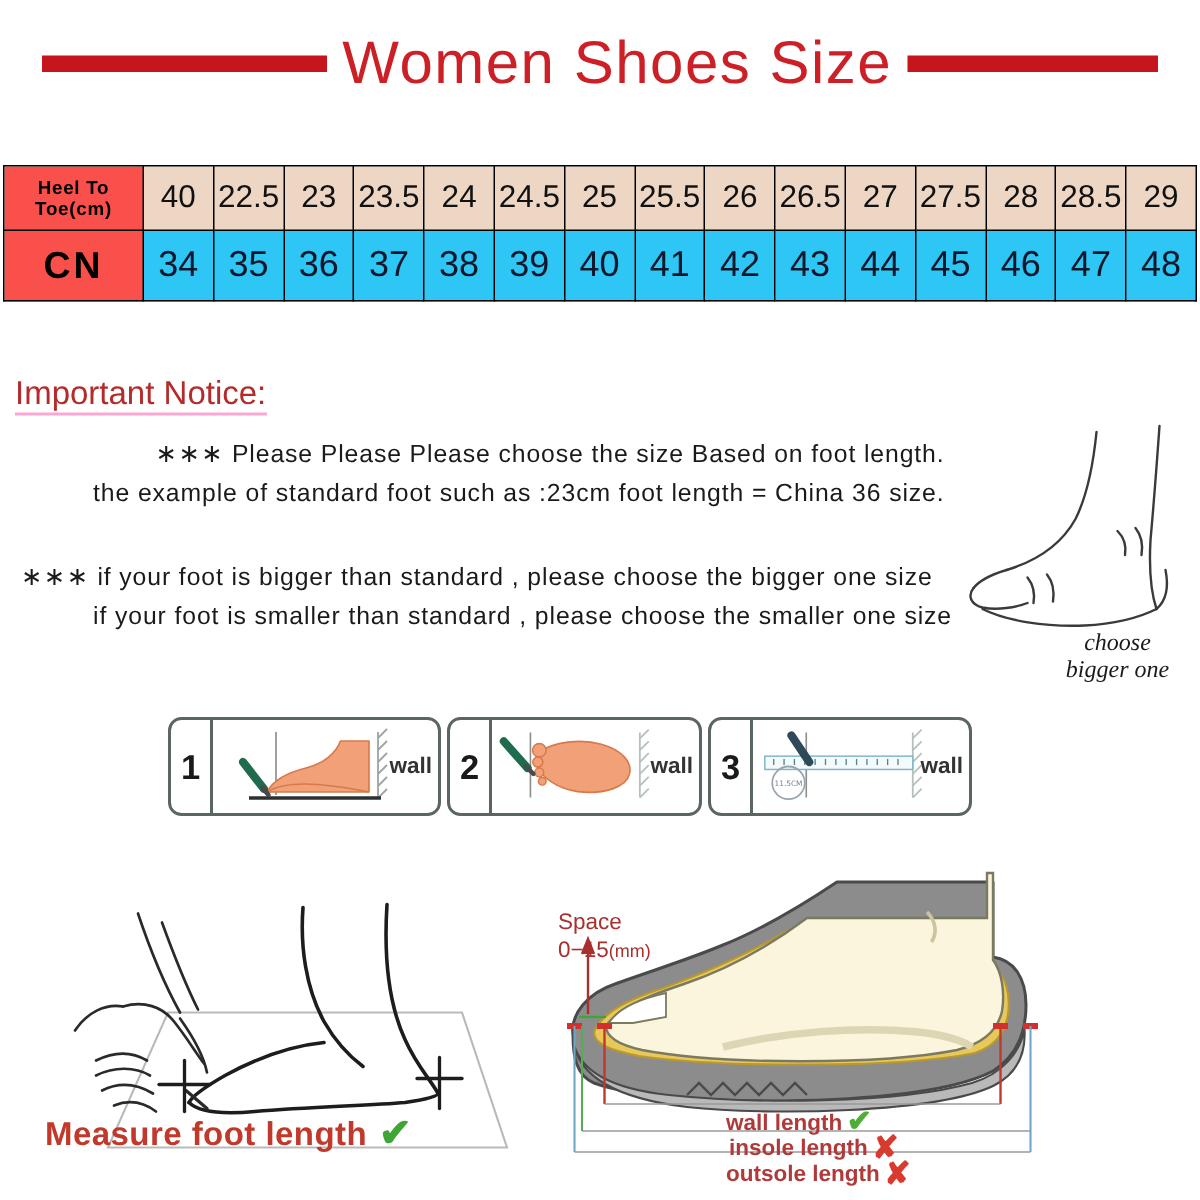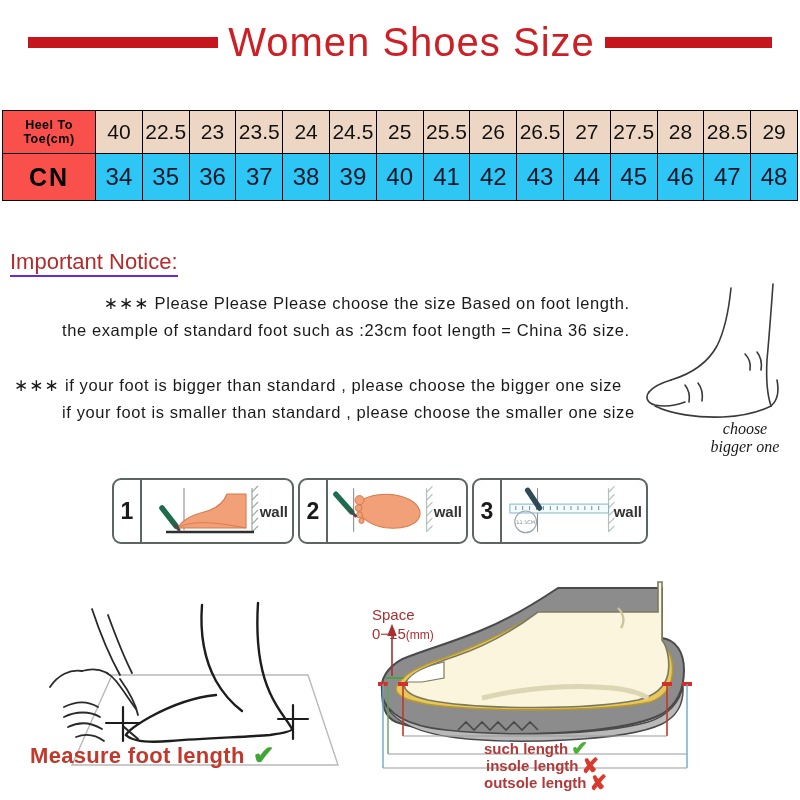--- a/index.html
+++ b/index.html
@@ -82,21 +82,21 @@
     color: #0f172a;
     font-size: 24px;
   }
 
   
   #notice-heading {
     position: absolute;
     left: 10px; top: 250px;
     color: #B42B2B;
     font-size: 22px;
-    border-bottom: 2px solid #6d28d9;
+    border-bottom: 2px solid #f9a8d4;
     padding-bottom: 1px;
     line-height: 1.1;
     text-align: center;
   }
   .notice-para {
     position: absolute;
     color: #1a1a1a;
     font-size: 16.5px;
     line-height: 26px;
     white-space: nowrap;
@@ -523,21 +523,21 @@
 
 <div id="space-label">
   <div>Space</div>
   <div>
     <span>0−15</span><span class="unit">(mm)</span>
   </div>
 </div>
 
 <div id="length-labels">
   <div class="row r1">
-    <span>such  length</span>
+    <span>wall  length</span>
     <span class="mark-check">✔</span>
   </div>
   <div class="row r2">
     <span>insole length</span>
     <span class="mark-x">✘</span>
   </div>
   <div class="row r3">
     <span>outsole length</span>
     <span class="mark-x">✘</span>
   </div>

